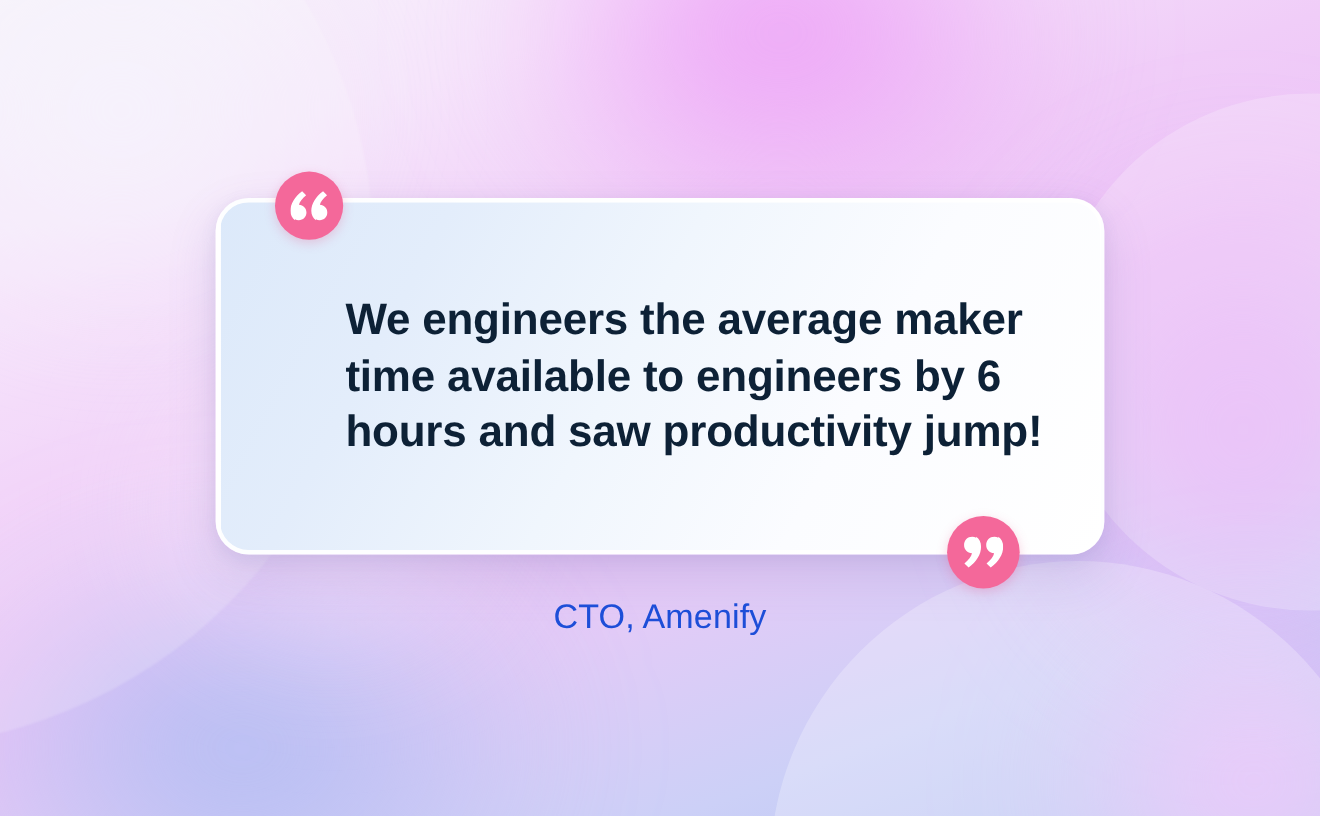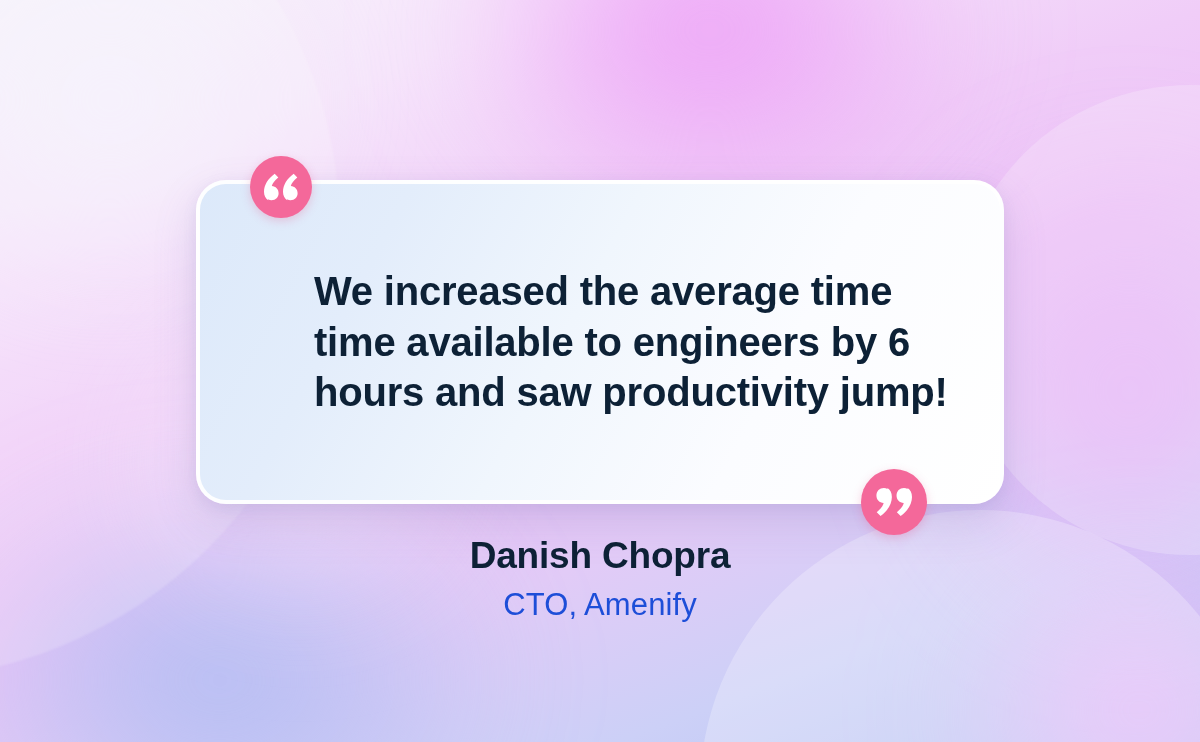--- a/index.html
+++ b/index.html
@@ -207,21 +207,21 @@
   <div class="bg-blob blob-pinkbr"></div>
   <div class="bg-blob blob-peri"></div>
   <div class="bg-blob blob-white-cl"></div>
 
   <div class="deco-circle deco-tl-arc"></div>
   <div class="deco-circle deco-tr"></div>
   <div class="deco-circle deco-br"></div>
 
   <div class="card">
     <div class="quote-text">
-      <span class="quote-line">We increased the average time</span>
+      <span class="quote-line">We engineers the average maker</span>
       <span class="quote-line">time available to engineers by 6</span>
       <span class="quote-line">hours and saw productivity jump!</span>
     </div>
   </div>
 
   <div class="quote-badge badge-open">
     <span>
       <svg width="34" height="28" viewBox="0 0 34 28" aria-hidden="true">
         <path fill="#ffffff" d="M4.2 27.2C1.6 25.6 0 22.6 0 18.7c0-6.5 4.0-13.0 10.7-17.9l3.6 3.6C10.6 7.4 8.4 10.4 7.8 13.1c3.9 0.2 6.8 3.2 6.8 7.1 0 4.0-3.0 7.0-7.0 7.0-1.3 0-2.5-0.3-3.4-0.9z"></path>
         <path fill="#ffffff" d="M23.2 27.2c-2.6-1.6-4.2-4.6-4.2-8.5 0-6.5 4.0-13.0 10.7-17.9l3.6 3.6c-3.7 3.0-5.9 6.0-6.5 8.7 3.9 0.2 6.8 3.2 6.8 7.1 0 4.0-3.0 7.0-7.0 7.0-1.3 0-2.5-0.3-3.4-0.9z"></path>
@@ -234,17 +234,16 @@
       <svg width="36" height="30" viewBox="0 0 34 28" aria-hidden="true">
         <g transform="rotate(180 17 14)">
           <path fill="#ffffff" d="M4.2 27.2C1.6 25.6 0 22.6 0 18.7c0-6.5 4.0-13.0 10.7-17.9l3.6 3.6C10.6 7.4 8.4 10.4 7.8 13.1c3.9 0.2 6.8 3.2 6.8 7.1 0 4.0-3.0 7.0-7.0 7.0-1.3 0-2.5-0.3-3.4-0.9z"></path>
           <path fill="#ffffff" d="M23.2 27.2c-2.6-1.6-4.2-4.6-4.2-8.5 0-6.5 4.0-13.0 10.7-17.9l3.6 3.6c-3.7 3.0-5.9 6.0-6.5 8.7 3.9 0.2 6.8 3.2 6.8 7.1 0 4.0-3.0 7.0-7.0 7.0-1.3 0-2.5-0.3-3.4-0.9z"></path>
         </g>
       </svg>
     </span>
   </div>
 
   <div class="attribution">
-    <div class="author-name">Danish Chopra</div>
     <div class="author-role">CTO, Amenify</div>
   </div>
 
 </div>
 
 </body></html>

